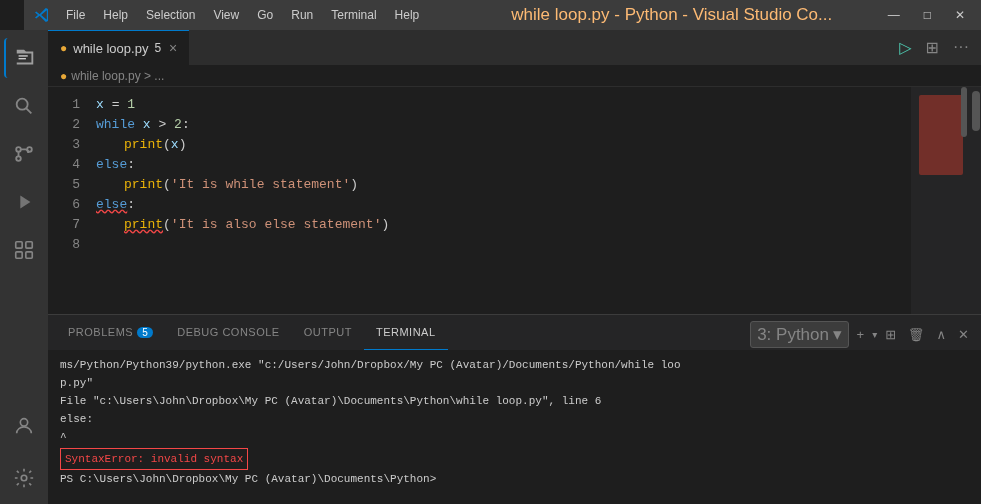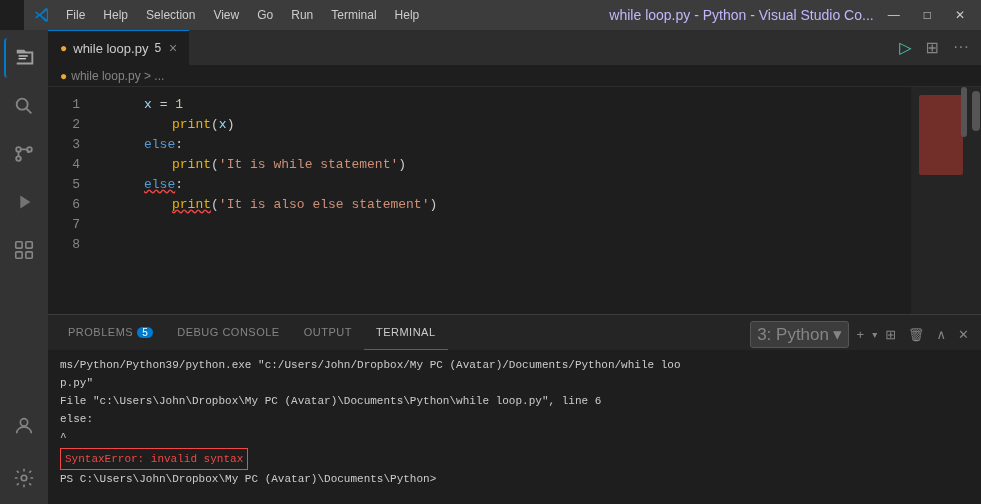--- a/index.html
+++ b/index.html
@@ -28,24 +28,24 @@
       flex: 1;
     }
     .titlebar-menu-item {
       padding: 2px 8px;
       font-size: 12px;
       color: #cccccc;
       cursor: pointer;
       border-radius: 3px;
     }
     .titlebar-title {
-      font-size: 14px;
-      color: #c4b5fd;
-      flex: 1;
-      text-align: right;
+      font-size: 17px;
+      color: #fdba74;
+      flex: 1;
+      text-align: center;
     }
     .titlebar-controls {
       display: flex;
       gap: 12px;
       font-size: 12px;
       color: #cccccc;
     }
     .titlebar-btn {
       cursor: pointer;
       padding: 2px 6px;
@@ -168,21 +168,20 @@
     }
     .line-numbers span {
       display: block;
     }
     .code-content {
       flex: 1;
       padding: 8px 0 8px 8px;
       line-height: 20px;
       overflow: hidden;
       position: relative;
-      margin-left: 48px;
     }
     .code-line {
       height: 20px;
       white-space: pre;
       font-size: 13px;
     }
     .kw { color: #569cd6; }
     .fn { color: #eab308; }
     .str { color: #ce9178; }
     .var { color: #9cdcfe; }
@@ -421,20 +420,21 @@
         <span>2</span>
         <span>3</span>
         <span>4</span>
         <span>5</span>
         <span>6</span>
         <span>7</span>
         <span>8</span>
       </div>
       <div class="code-content">
         <div class="code-line"><span class="var">x</span> <span class="op">=</span> <span class="num">1</span></div>
+        <div class="code-line"><span class="kw">while</span> <span class="var">x</span> <span class="op">&gt;</span> <span class="num">2</span><span class="op">:</span></div>
         <div class="code-line"><span class="indent"></span><span class="fn">print</span><span class="op">(</span><span class="var">x</span><span class="op">)</span></div>
         <div class="code-line"><span class="kw">else</span><span class="op">:</span></div>
         <div class="code-line"><span class="indent"></span><span class="fn">print</span><span class="op">(</span><span class="str">'It is while statement'</span><span class="op">)</span></div>
         <div class="code-line"><span class="kw squiggly">else</span><span class="op">:</span></div>
         <div class="code-line"><span class="indent"></span><span class="fn squiggly">print</span><span class="op">(</span><span class="str">'It is also else statement'</span><span class="op">)</span></div>
         <div class="code-line">&nbsp;</div>
       </div>
 
       <div class="minimap">
         <div class="minimap-content"></div>

